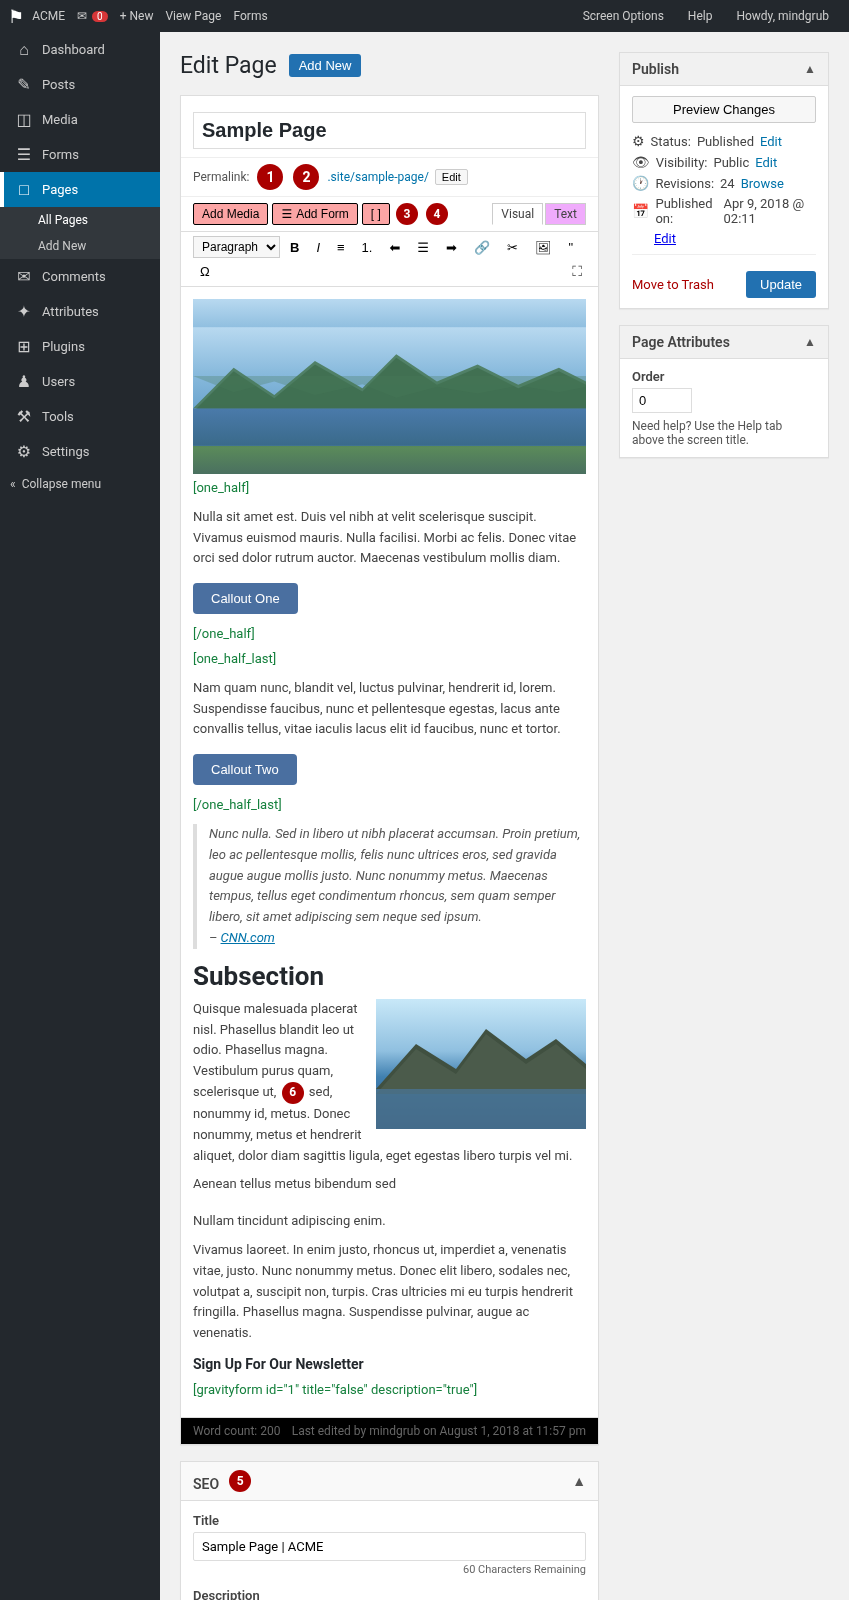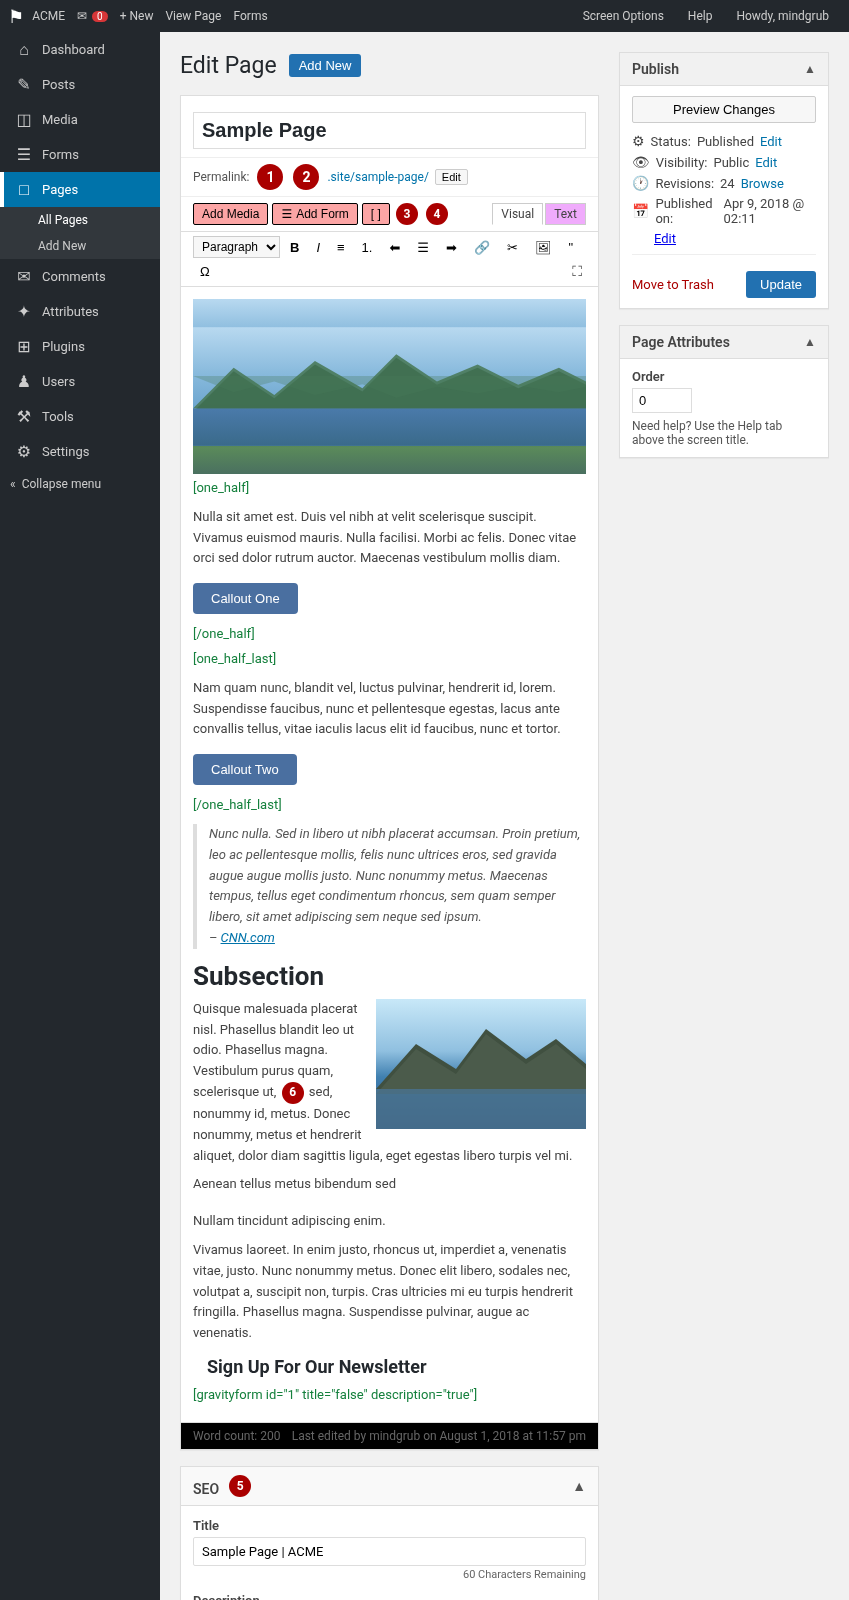--- a/index.html
+++ b/index.html
@@ -215,21 +215,21 @@
       border-left: 4px solid #ddd;
       padding-left: 12px;
       margin: 8px 0;
       color: #555;
       font-style: italic;
       font-size: 13px;
       line-height: 1.6;
     }
     blockquote a { color: #0073aa; }
     h2.subsection { font-size: 26px; font-weight: bold; color: #23282d; margin: 12px 0 8px; clear: both; }
-    h2.newsletter { font-size: 18px; font-weight: bold; color: #23282d; margin: 12px 14px 8px; }
+    h2.newsletter { font-size: 14px; font-weight: bold; color: #23282d; margin: 12px 0 8px; }
     .caption-text { font-size: 12px; color: #666; margin-top: 4px; }
     .clearfix::after { content: ''; display: table; clear: both; }
 
     
     .word-count-bar {
       border-top: 1px solid #ddd;
       padding: 6px 12px;
       font-size: 12px;
       color: #666;
       display: flex;

